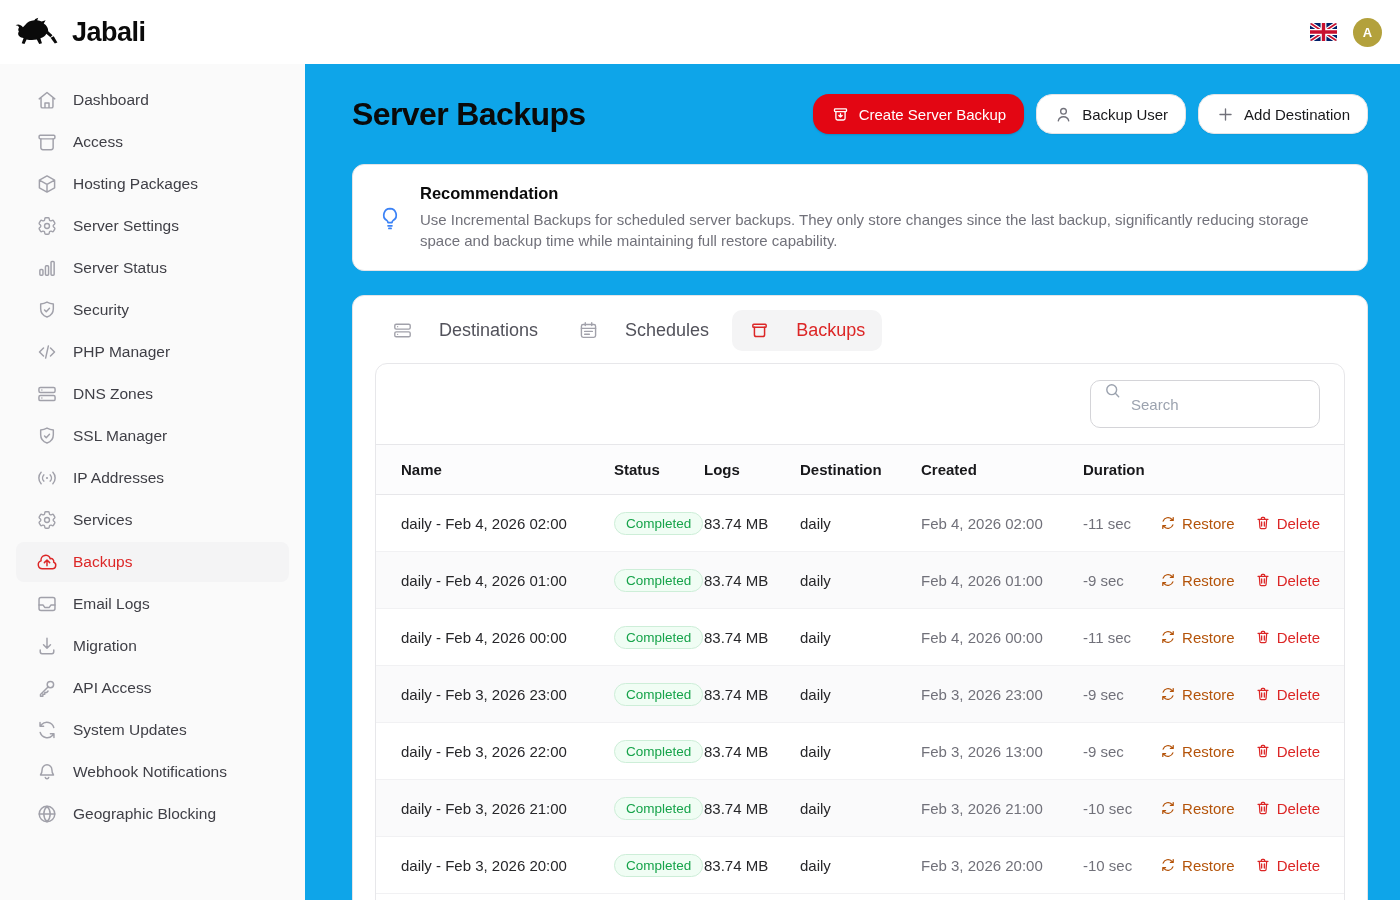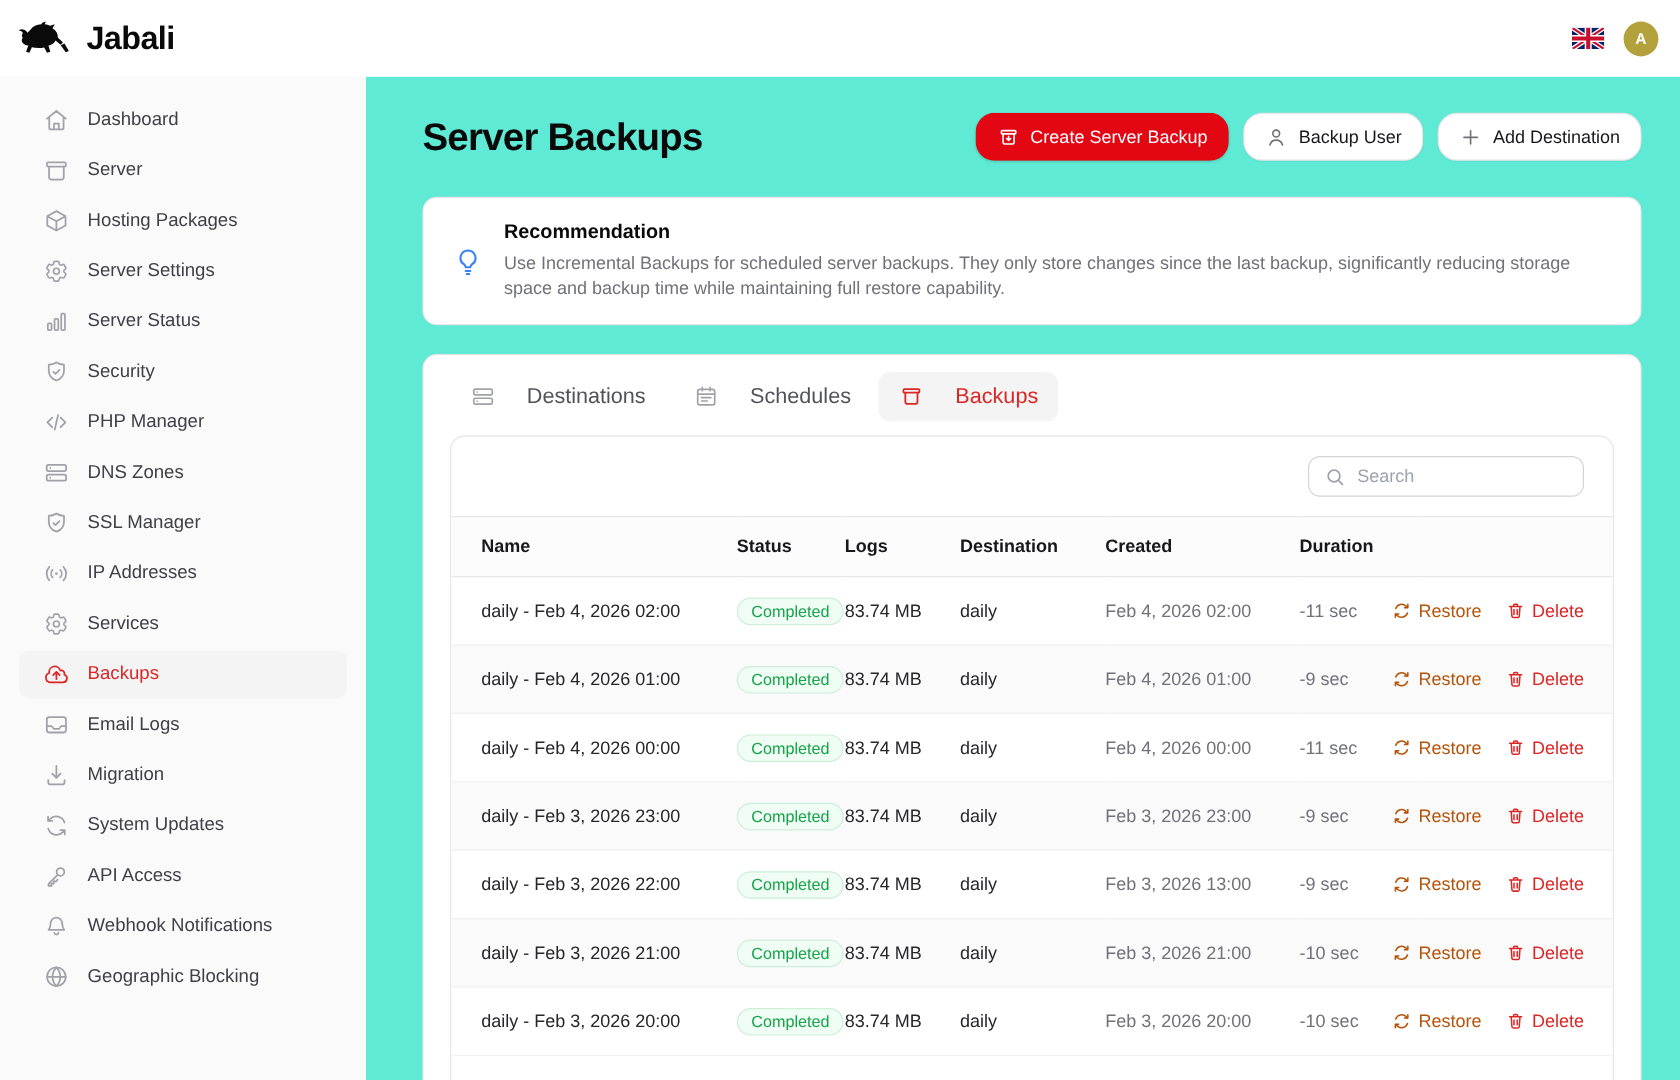--- a/index.html
+++ b/index.html
@@ -19,21 +19,21 @@
   
   .shell { display:flex; height:836px; }
   .sidebar { width:305px; background:#fafafa; padding-top:14px; flex-shrink:0; }
   .nav-item { display:flex; align-items:center; gap:15px; height:40px; margin:2px 16px;
     padding:0 20px; border-radius:8px; color:#3f3f46; font-size:15.5px; cursor:pointer; }
   .nav-item .nic { display:inline-flex; color:#a1a1aa; }
   .nav-item.active { background:#f4f4f5; color:#dc2626; }
   .nav-item.active .nic { color:#dc2626; }
 
   
-  .main { flex:1; background:#5eead4; padding:30px 32px 0 47px; overflow:hidden; }
+  .main { flex:1; background:#0ea5e9; padding:30px 32px 0 47px; overflow:hidden; }
   .page-head { display:flex; align-items:center; justify-content:space-between; }
   .page-title { font-size:32px; font-weight:800; letter-spacing:-0.6px; color:#0a0a0a; }
   .actions { display:flex; gap:12px; }
   .btn { height:40px; display:inline-flex; align-items:center; gap:9px; padding:0 17px;
     border-radius:16px; font-size:15px; cursor:pointer; border:1px solid transparent; }
   .btn.primary { background:#e30613; color:#fff; box-shadow:0 1px 2px rgba(0,0,0,.15); }
   .btn.secondary { background:#fff; color:#18181b; border-color:#e4e4e7; box-shadow:0 1px 1px rgba(0,0,0,.04);text-align:right; }
 
   .rec-card { margin-top:30px; border:1px solid #e4e4e7; border-radius:12px;
     padding:19px 24px; display:flex; gap:17px; background:#fff; }
@@ -45,22 +45,22 @@
     padding:12px 22px 22px 22px; }
   .tabs { display:flex; gap:6px; padding:2px 0 12px 0; }
   .tab { display:flex; align-items:center; gap:26px; padding:10px 17px; border-radius:10px;
     font-size:18px; color:#52525b; cursor:pointer; }
   .tab .tic { display:inline-flex; color:#a1a1aa; }
   .tab.active { background:#f4f4f5; color:#dc2626; }
   .tab.active .tic { color:#dc2626; }
 
   .inner-card { border:1px solid #e7e7ea; border-radius:12px; overflow:hidden; }
   .search-row { display:flex; justify-content:flex-end; padding:16px 24px; }
-  .search-box { width:230px; height:34px; border:1px solid #d4d4d8; border-radius:10px;
-    display:flex; align-items:center; gap:9px; padding:0 12px; color:#9ca3af; }
+  .search-box { width:230px; height:48px; border:1px solid #d4d4d8; border-radius:10px;
+    display:flex; gap:9px; padding:0 12px; color:#9ca3af; }
   .search-box input { border:none; outline:none; flex:1; font-size:15px; color:#3f3f46;
     font-family:inherit; background:transparent; }
   .search-box input::placeholder { color:#9ca3af; }
 
   table { width:100%; border-collapse:collapse; table-layout:fixed; }
   thead th { text-align:left; font-size:15px; font-weight:700; color:#18181b;
     background:#fcfcfd; border-top:1px solid #e7e7ea; border-bottom:1px solid #e7e7ea;
     height:50px; padding:0 10px 0 0; }
   th:first-child, td:first-child { padding-left:25px; }
   tbody td { height:57px; font-size:15px; padding:0 10px 0 0; border-bottom:1px solid #f1f1f3; }
@@ -116,21 +116,21 @@
         </span>
       <span>Dashboard</span>
     </div>
     <div class="nav-item">
       <span class="nic">
           <svg class="ic" viewBox="0 0 24 24" width="22" height="22" fill="none" stroke="currentColor" stroke-width="1.6" stroke-linecap="round" stroke-linejoin="round">
             <rect x="3.4" y="4.6" width="17.2" height="4" rx="1.2"></rect>
             <path d="M5.3 8.6v9.6a2.2 2.2 0 0 0 2.2 2.2h9a2.2 2.2 0 0 0 2.2-2.2V8.6"></path>
           </svg>
         </span>
-      <span>Server</span>
+      <span>Access</span>
     </div>
     <div class="nav-item">
       <span class="nic">
           <svg class="ic" viewBox="0 0 24 24" width="22" height="22" fill="none" stroke="currentColor" stroke-width="1.6" stroke-linecap="round" stroke-linejoin="round">
             <path d="M12 3.2 20.3 7.8v8.4L12 20.8l-8.3-4.6V7.8L12 3.2ZM12 20.8v-8.3M3.7 7.8l8.3 4.7 8.3-4.7"></path>
           </svg>
         </span>
       <span>Hosting Packages</span>
     </div>
     <div class="nav-item">
@@ -225,33 +225,33 @@
       <span class="nic">
           <svg class="ic" viewBox="0 0 24 24" width="22" height="22" fill="none" stroke="currentColor" stroke-width="1.6" stroke-linecap="round" stroke-linejoin="round">
             <path d="M12 3.6v10.8M8.2 10.6l3.8 3.8 3.8-3.8M4.6 16.4v2a2 2 0 0 0 2 2h10.8a2 2 0 0 0 2-2v-2"></path>
           </svg>
         </span>
       <span>Migration</span>
     </div>
     <div class="nav-item">
       <span class="nic">
           <svg class="ic" viewBox="0 0 24 24" width="22" height="22" fill="none" stroke="currentColor" stroke-width="1.6" stroke-linecap="round" stroke-linejoin="round">
-            <path d="M19.4 9.2A7.9 7.9 0 0 0 6.1 6.1L4.4 7.8M4.4 3.9v3.9h3.9M4.6 14.8a7.9 7.9 0 0 0 13.3 3.1l1.7-1.7M19.6 20.1v-3.9h-3.9"></path>
-          </svg>
-        </span>
-      <span>System Updates</span>
-    </div>
-    <div class="nav-item">
-      <span class="nic">
-          <svg class="ic" viewBox="0 0 24 24" width="22" height="22" fill="none" stroke="currentColor" stroke-width="1.6" stroke-linecap="round" stroke-linejoin="round">
             <circle cx="15.7" cy="8.3" r="3.5"></circle>
             <path d="m13.1 10.9-8.2 8.2v1.9h2.6v-2.1h2.1v-2.1h2.1l1.4-1.4"></path>
           </svg>
         </span>
       <span>API Access</span>
+    </div>
+    <div class="nav-item">
+      <span class="nic">
+          <svg class="ic" viewBox="0 0 24 24" width="22" height="22" fill="none" stroke="currentColor" stroke-width="1.6" stroke-linecap="round" stroke-linejoin="round">
+            <path d="M19.4 9.2A7.9 7.9 0 0 0 6.1 6.1L4.4 7.8M4.4 3.9v3.9h3.9M4.6 14.8a7.9 7.9 0 0 0 13.3 3.1l1.7-1.7M19.6 20.1v-3.9h-3.9"></path>
+          </svg>
+        </span>
+      <span>System Updates</span>
     </div>
     <div class="nav-item">
       <span class="nic">
           <svg class="ic" viewBox="0 0 24 24" width="22" height="22" fill="none" stroke="currentColor" stroke-width="1.6" stroke-linecap="round" stroke-linejoin="round">
             <path d="M12 4.1a5.3 5.3 0 0 0-5.3 5.3c0 2.7-.7 4.4-1.8 5.8h14.2c-1.1-1.4-1.8-3.1-1.8-5.8A5.3 5.3 0 0 0 12 4.1ZM10.1 17.9a1.95 1.95 0 0 0 3.8 0"></path>
           </svg>
         </span>
       <span>Webhook Notifications</span>
     </div>
     <div class="nav-item">

